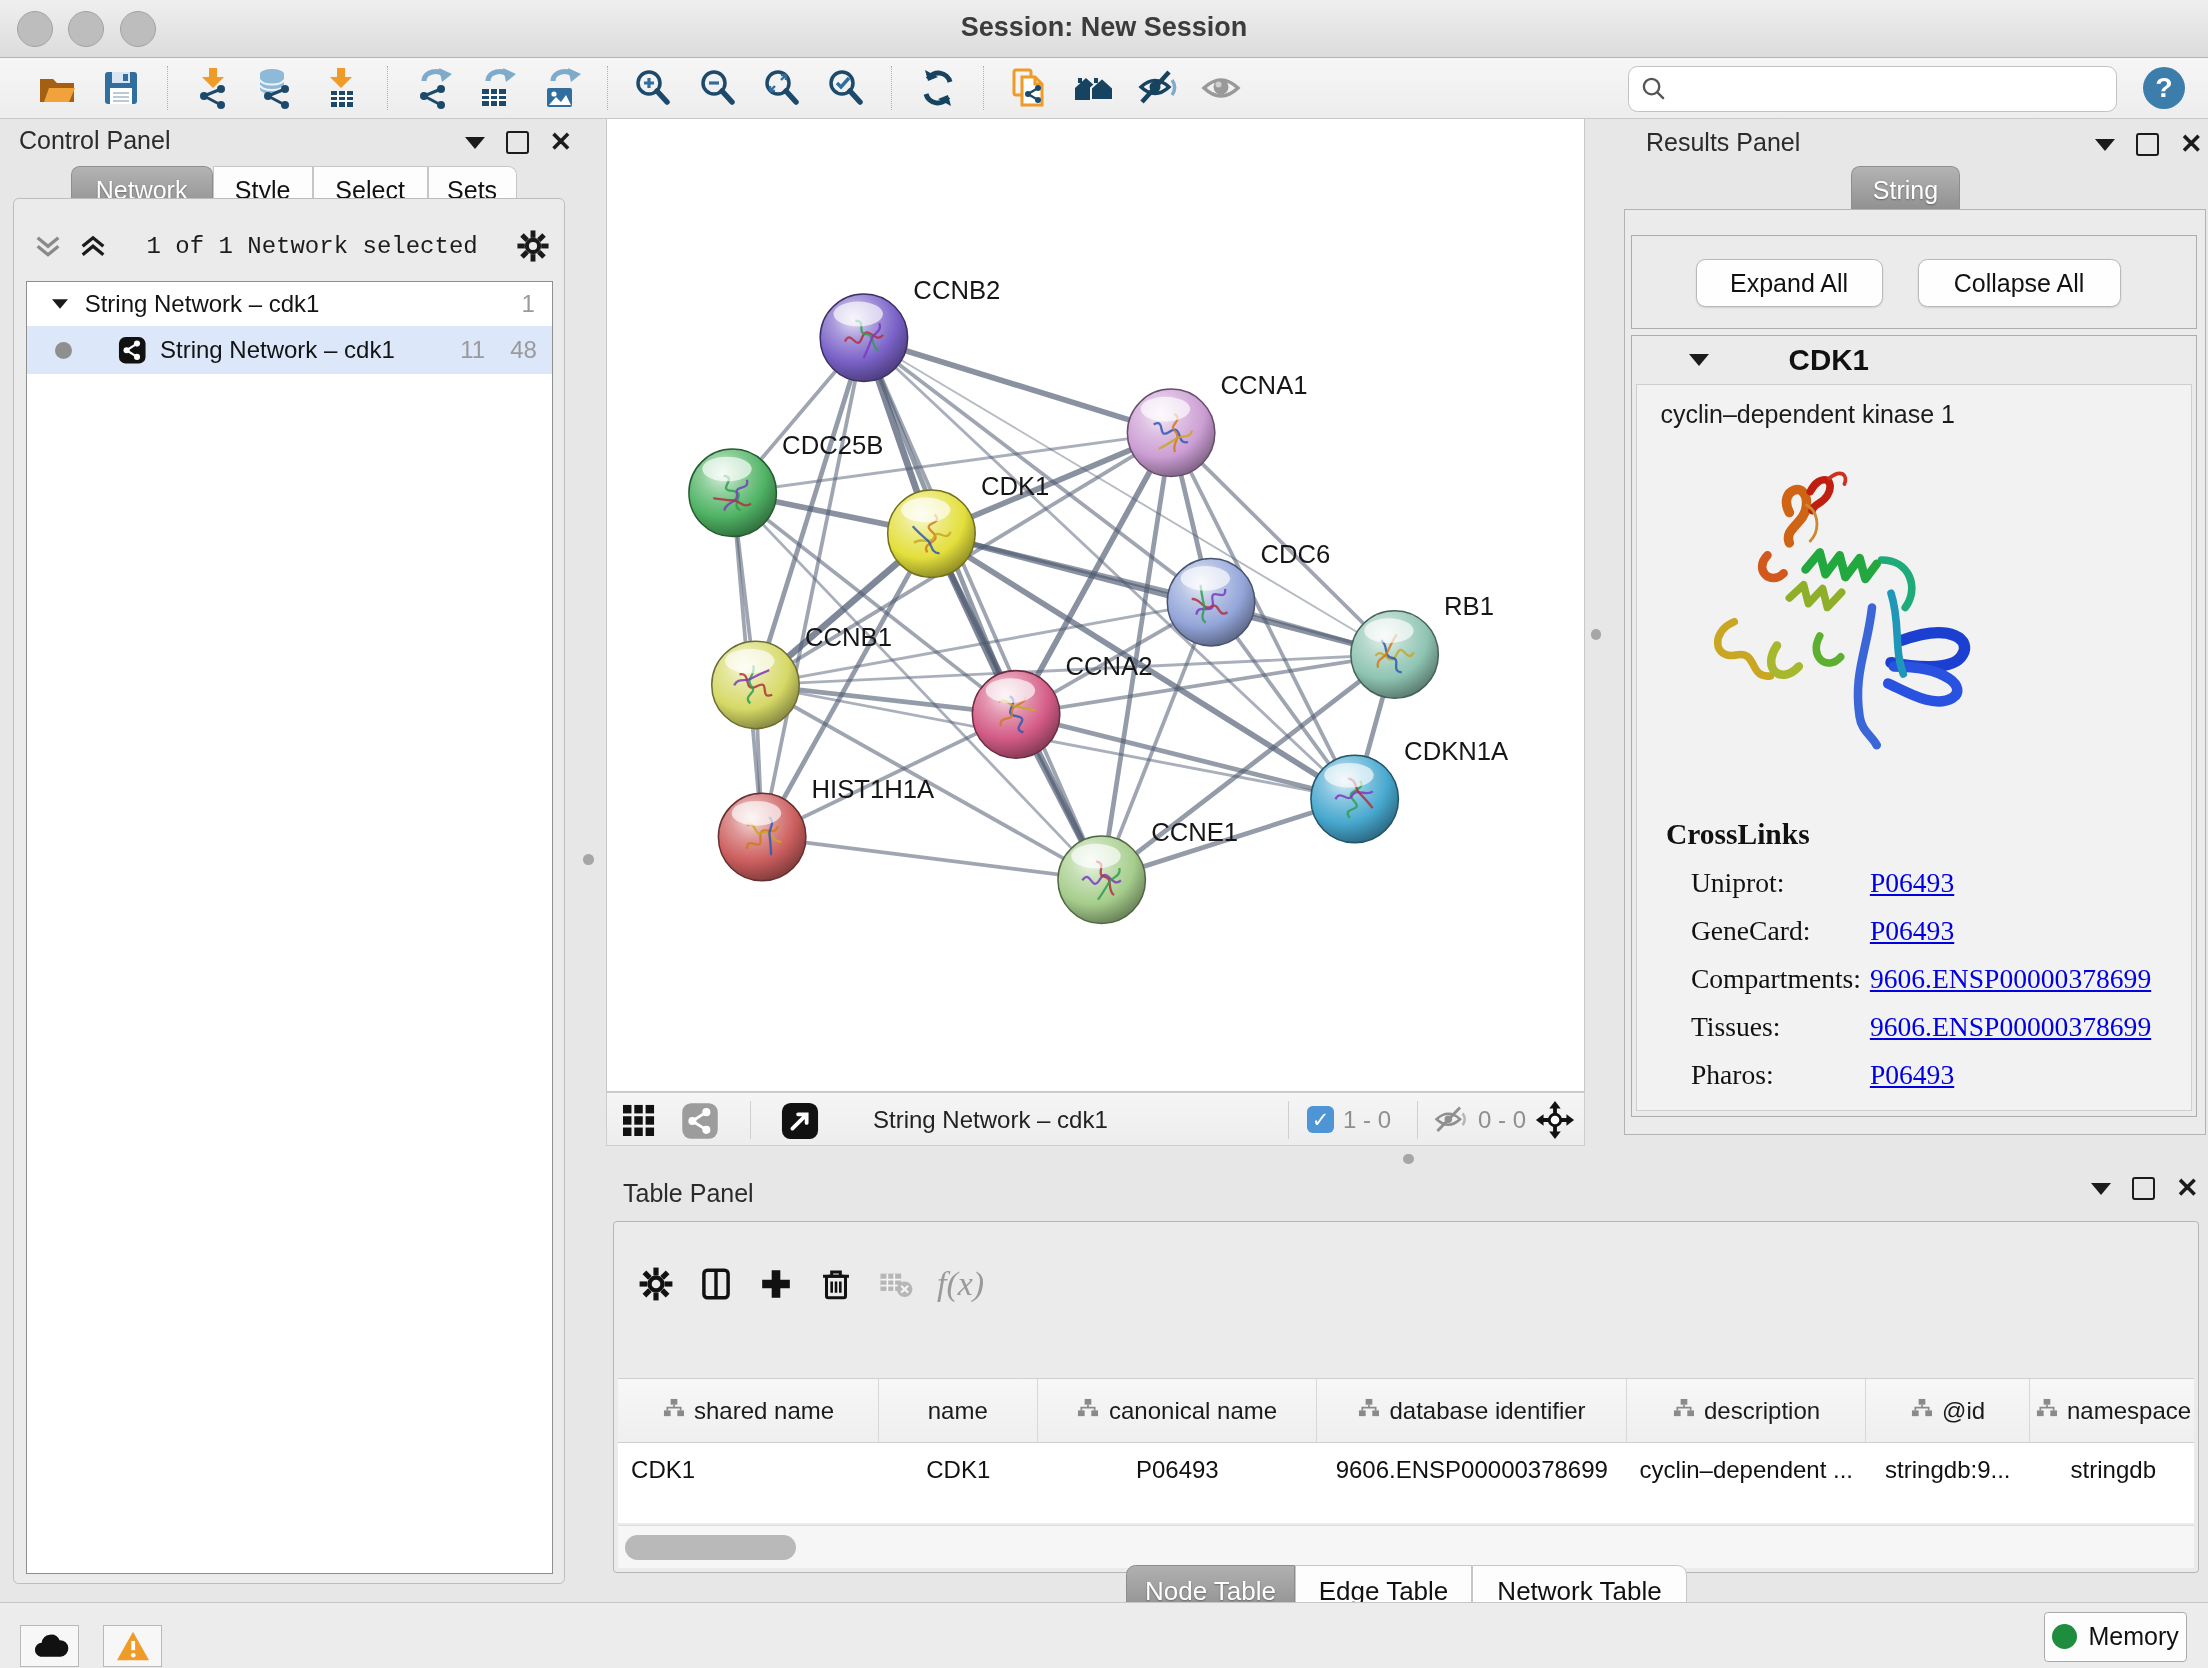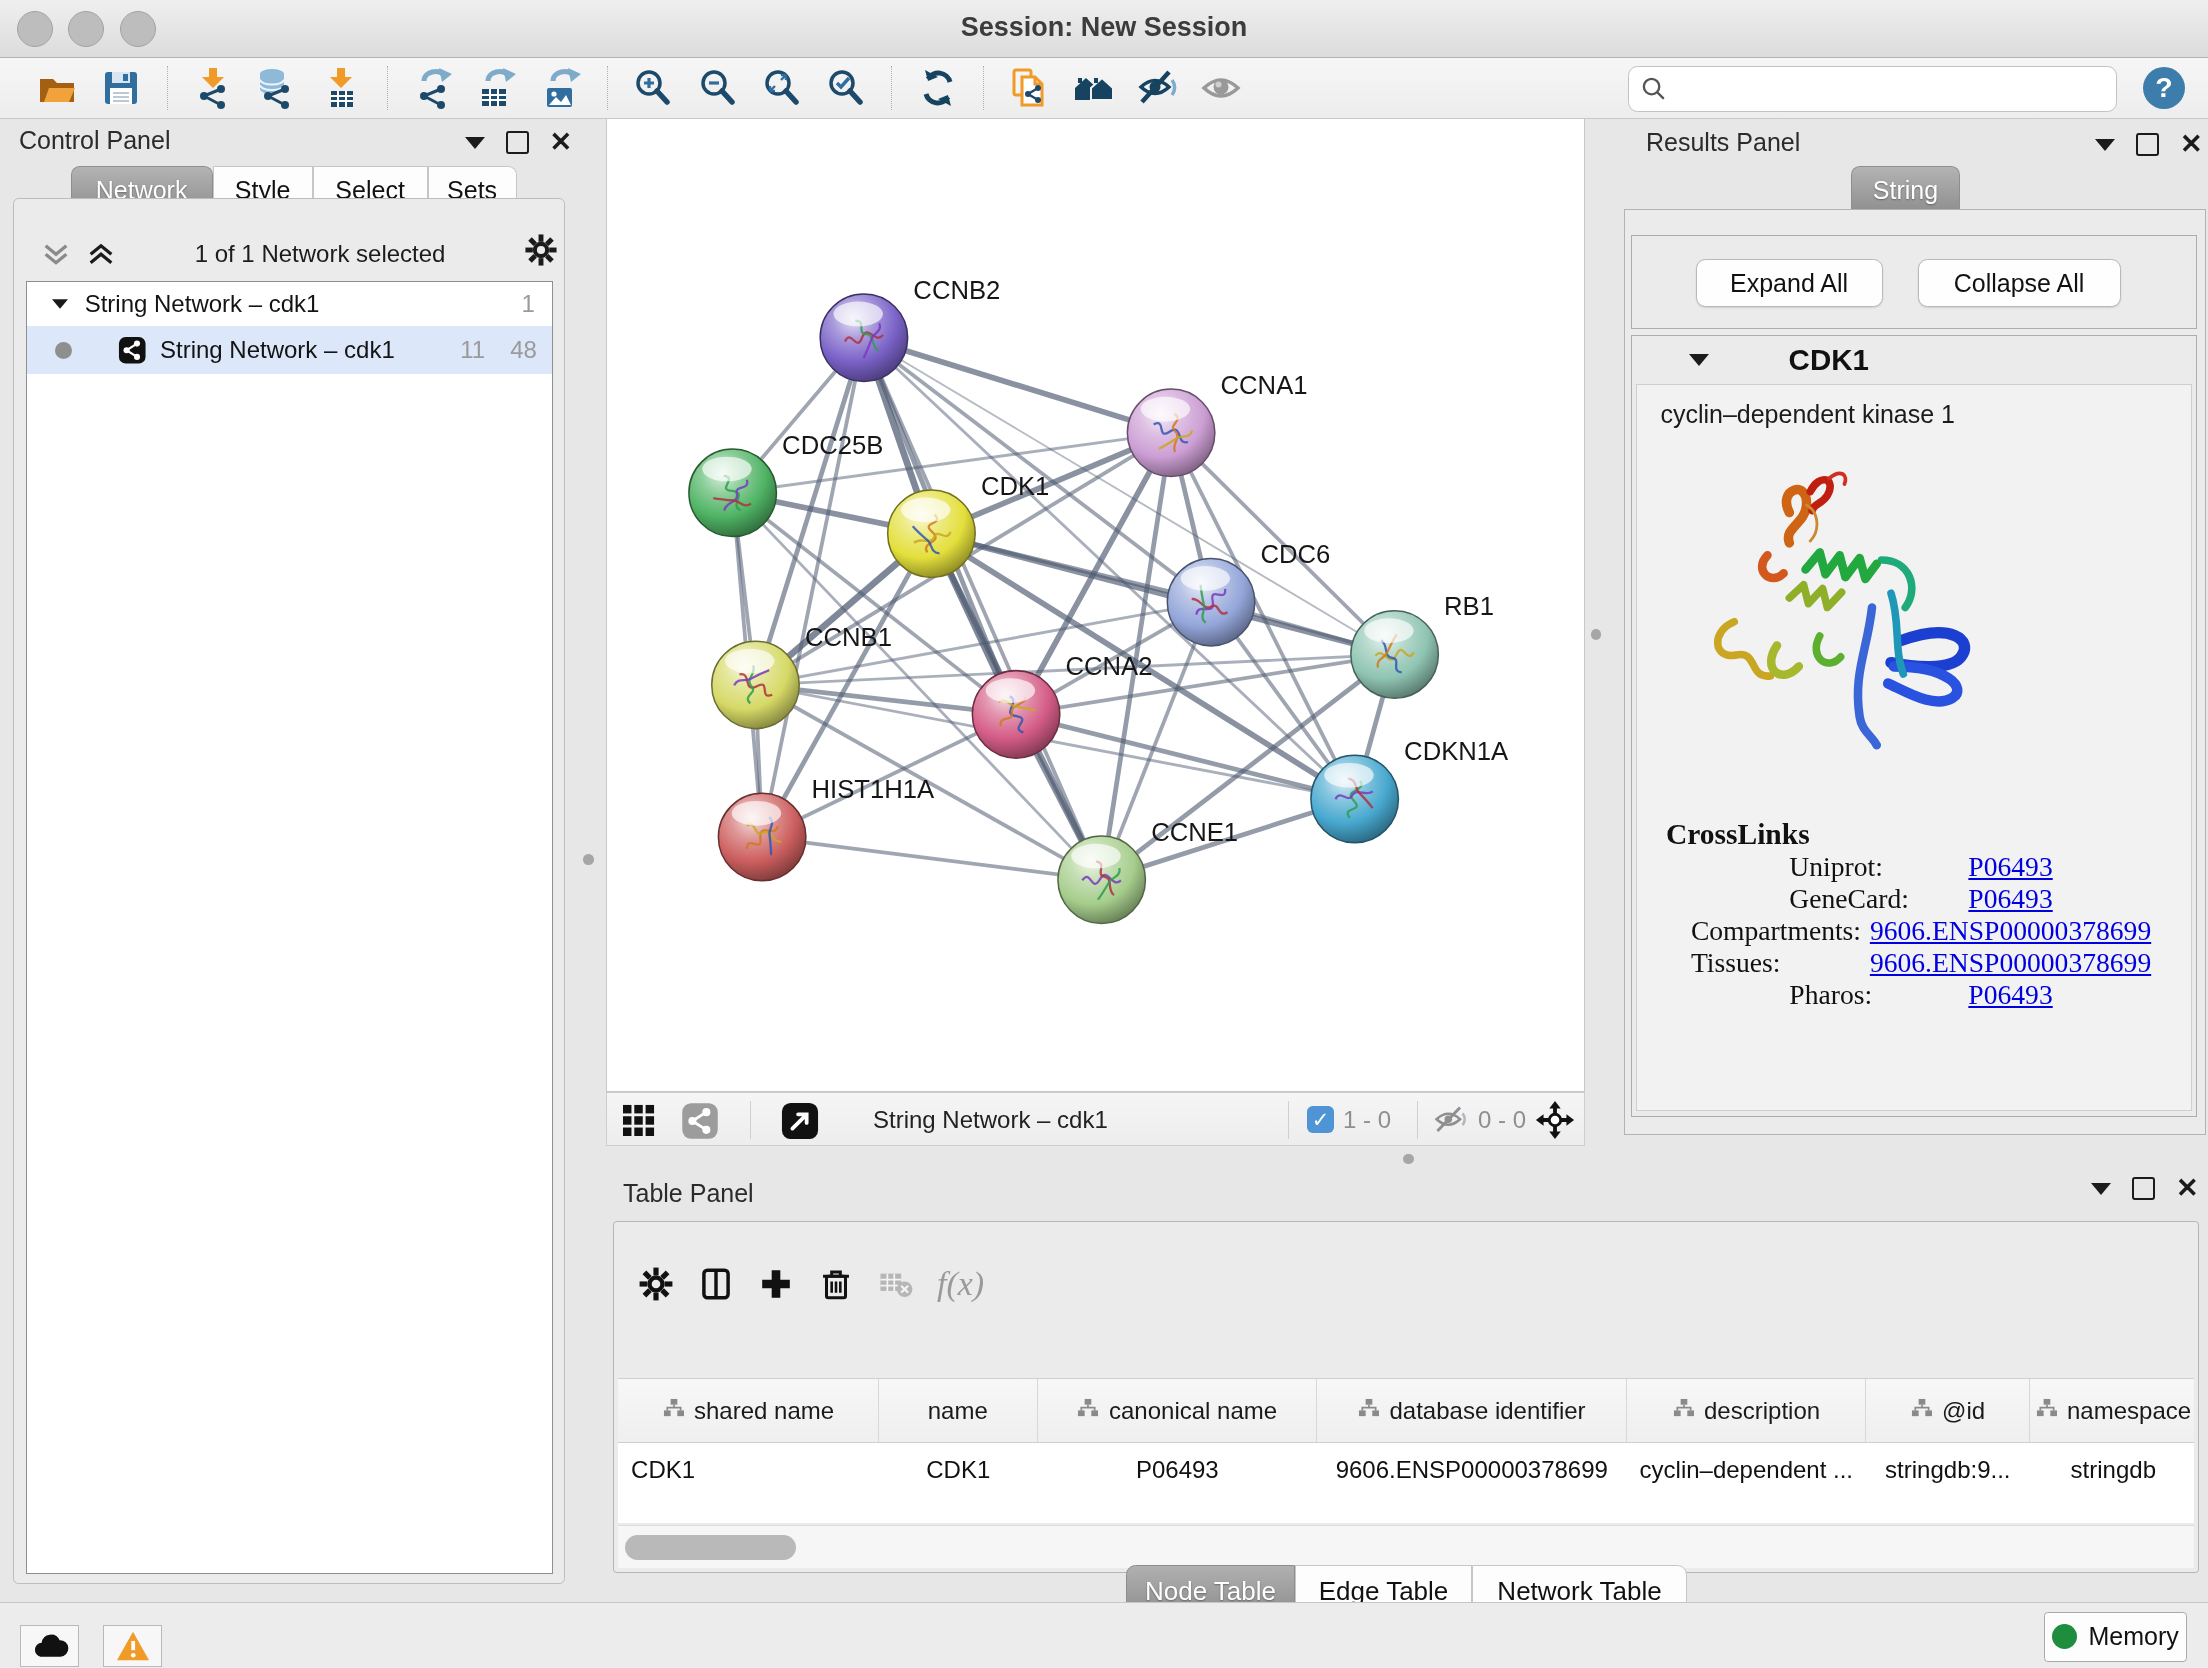--- a/index.html
+++ b/index.html
@@ -28,21 +28,21 @@
   .close-x{font-size:27px;font-weight:bold;color:#1b1b1b;line-height:19px;}
   .tabs-row{display:flex;align-items:flex-end;}
   .tab{height:46px;display:flex;align-items:center;justify-content:center;font-size:25px;color:#111;background:#fdfdfd;border:1px solid #c6c6c6;border-bottom:none;cursor:pointer;}
   .tab.first{border-radius:8.6px 0 0 0;}
   .tab.last{border-radius:0 8.6px 0 0;}
   .tab.selected{background:linear-gradient(#b3b3b3,#8e8e8e);color:#fff;text-shadow:0 1px 1.9px rgba(0,0,0,.35);border-color:#8e8e8e;border-radius:8.6px 8.6px 0 0;}
 
   
   #control-panel{left:7.6px;top:118px;width:563px;height:1484px;}
   #cp-box{position:absolute;left:5.7px;top:80px;width:550px;height:1384px;background:#ebebeb;border:1px solid #bdbdbd;border-radius:5.7px;}
-  #cp-selrow{position:absolute;left:12px;top:25px;width:100%;height:44px;display:flex;align-items:flex-end;}
+  #cp-selrow{position:absolute;left:4px;top:25px;width:100%;height:44px;display:flex;align-items:center;font-family:Liberation Mono, monospace;}
   #cp-status{flex:1;text-align:center;font-size:24px;color:#1c1c1c;}
   #cp-list{position:absolute;left:11.4px;top:82px;right:11.4px;bottom:9.5px;background:#fff;border:1px solid #8f8f8f;}
   .tree-row{position:relative;display:flex;align-items:center;font-size:24px;color:#141414;}
   .count{color:#9a9a9a;font-size:24px;}
   .chev{width:32px;height:28.5px;margin-left:13.3px;cursor:pointer;}
 
   
   #net-canvas{left:606px;top:118px;width:979px;height:974px;background:#fff;border:1px solid #c8c8c8;box-sizing:border-box;}
   #net-footer{left:606px;top:1092px;width:979px;height:54px;background:linear-gradient(#f5f5f5,#ededed);border:1px solid #cdcdcd;box-sizing:border-box;}
   .nf-sep{position:absolute;top:7.6px;height:38px;border-left:1px solid #cfcfcf;}
@@ -57,21 +57,21 @@
   #results-panel{left:1622px;top:118px;width:587px;height:1484px;}
   #rp-outer{position:absolute;left:1.9px;top:91px;width:580px;height:924px;background:#ebebeb;border:1px solid #b3b3b3;}
   #rp-btnbox{position:absolute;left:5.7px;top:25px;right:7.6px;height:92px;border:1px solid #adadad;background:#ebebeb;}
   .rp-btn{position:absolute;top:23px;height:46px;background:#fefefe;border:1px solid #b9b9b9;border-radius:9.5px;font-size:25px;color:#111;display:flex;align-items:center;justify-content:center;cursor:pointer;box-shadow:0 1px 1.9px rgba(0,0,0,.12);}
   #rp-cdk1{position:absolute;left:5.7px;top:125px;right:7.6px;height:780px;border:1px solid #adadad;background:#ebebeb;}
   #cdk1-head{position:absolute;left:0;top:0;right:0;height:48px;display:flex;align-items:center;}
   #cdk1-body{position:absolute;left:4.8px;top:48px;right:4.8px;bottom:4.8px;background:#f2f2f2;border:1px solid #cfcfcf;}
   #cdk1-desc{position:absolute;left:23px;top:15px;font-size:25px;color:#1b1b1b;}
   #crosslinks{position:absolute;left:28.5px;top:433px;font-family:"Liberation Serif",serif;}
   #cl-title{font-size:29.5px;font-weight:bold;color:#111;}
-  .cl-row{display:flex;font-size:27.6px;color:#111;justify-content:center;}
+  .cl-row{display:flex;margin-top:16px;font-size:27.6px;color:#111;}
   .cl-label{width:179px;padding-left:25px;}
   .cl-link{color:#0000e0;text-decoration:underline;cursor:pointer;}
 
   
   #table-panel-title{left:623px;top:1179px;}
   #tp-box{left:613px;top:1221px;width:1584px;height:350px;background:#ebebeb;border:1px solid #b5b5b5;border-radius:3.8px;}
   #tp-toolbar{position:absolute;left:23px;top:38px;height:48px;display:flex;align-items:center;gap:22px;}
   #tp-table{position:absolute;left:3.8px;top:156px;right:3.8px;height:144px;background:#fff;border-top:1px solid #cfcfcf;overflow:hidden;}
   #tp-header{display:flex;height:63px;background:linear-gradient(#f7f7f7,#efefef);border-bottom:1px solid #cfcfcf;}
   .th{position:relative;display:flex;align-items:center;justify-content:center;font-size:24px;color:#1a1a1a;border-right:1px solid #d8d8d8;box-sizing:border-box;gap:9.5px;}

